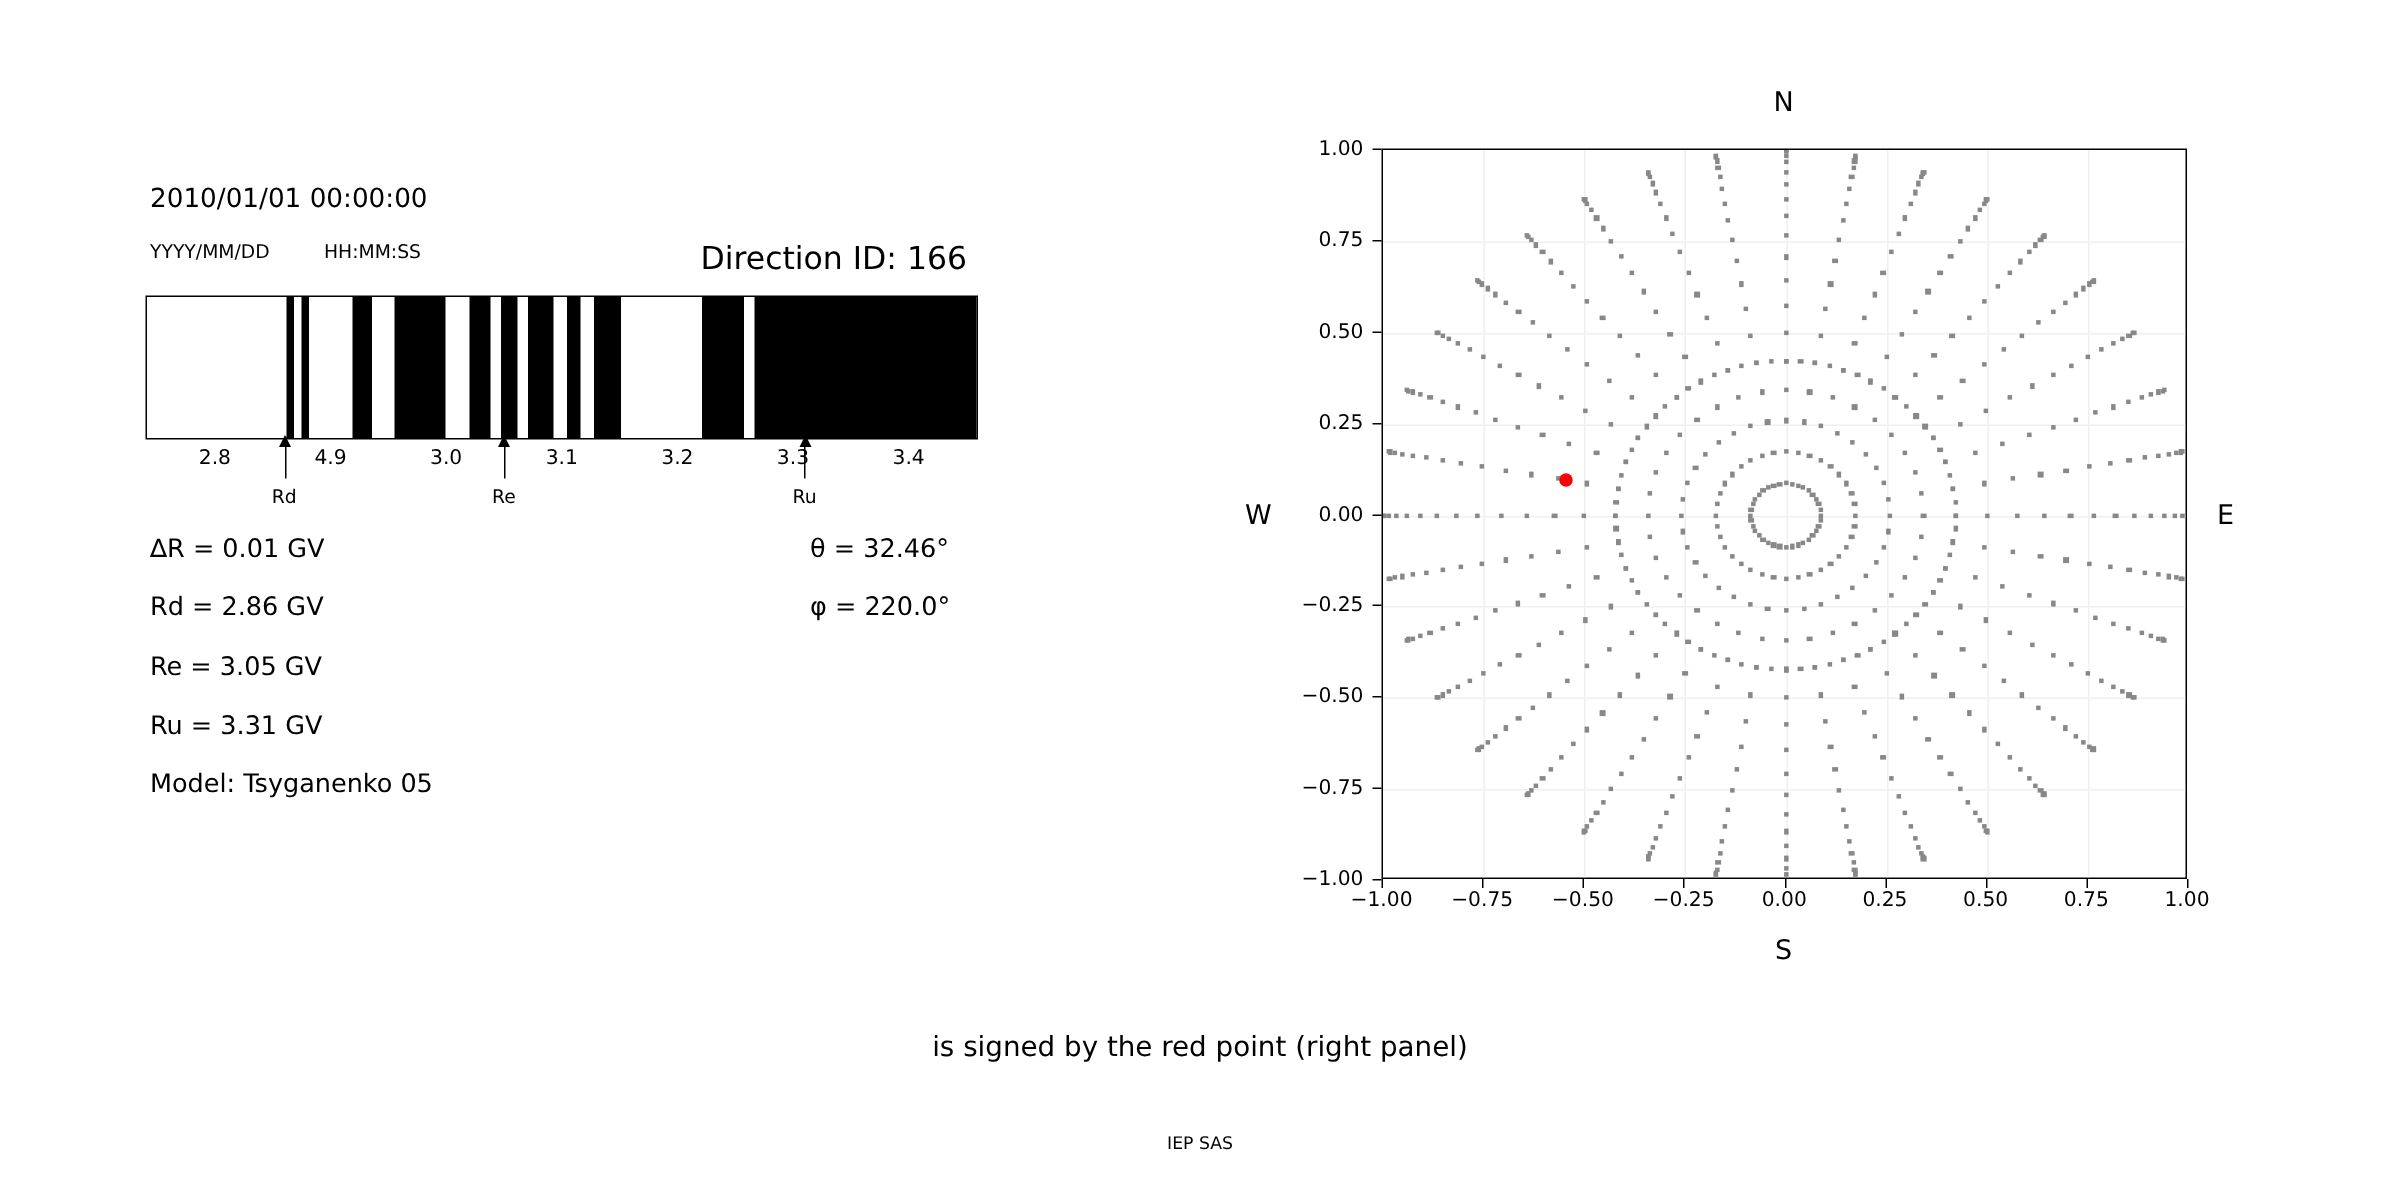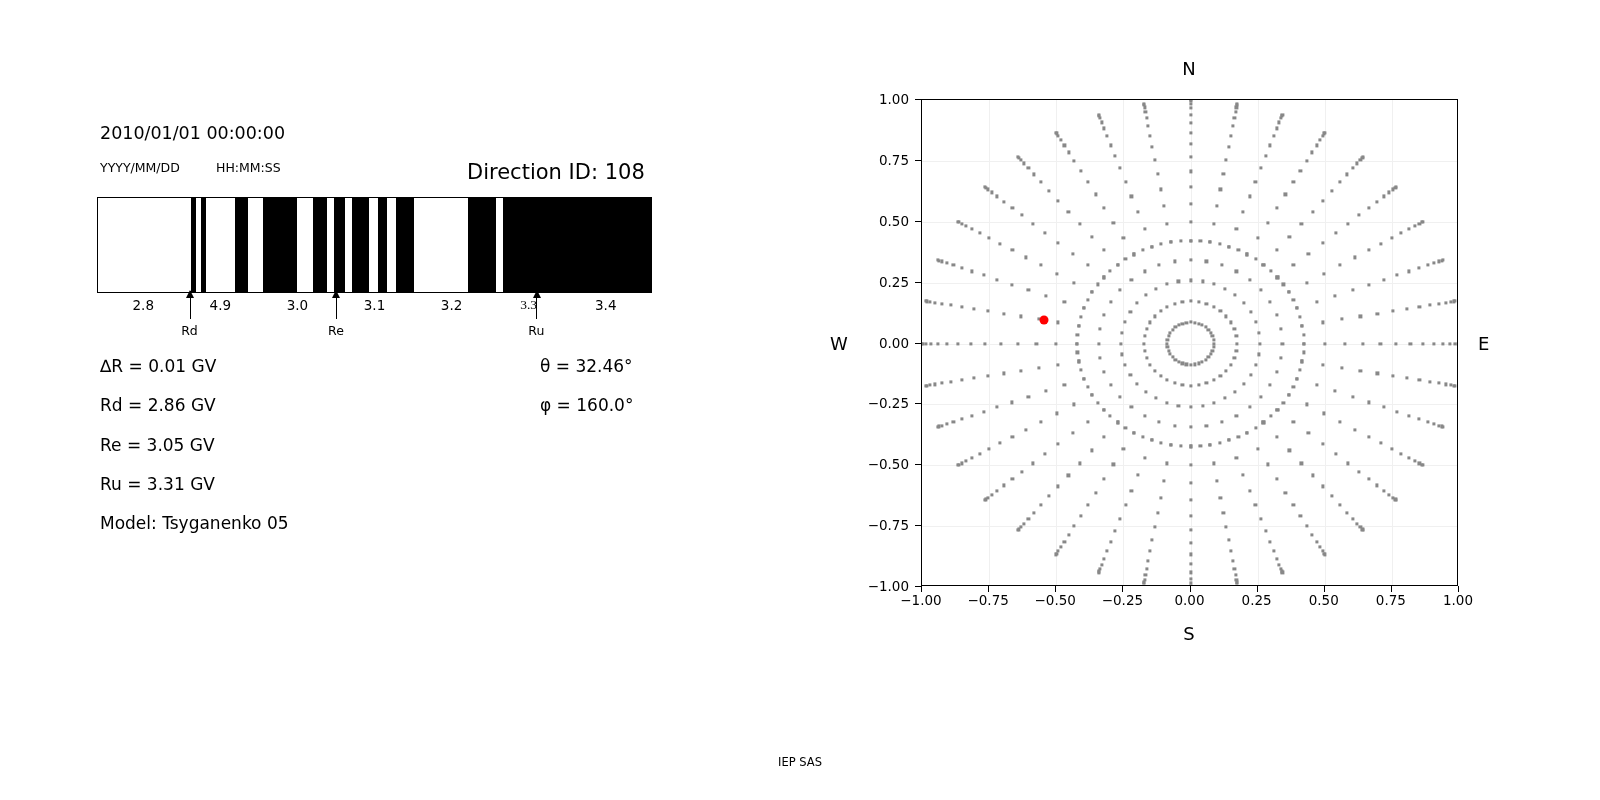--- a/index.html
+++ b/index.html
@@ -190,21 +190,21 @@
 
 <div id="left-panel">
 
 
   <div class="txt" id="datetime-value">2010/01/01 00:00:00</div>
 
   <div class="txt" id="fmt-date">YYYY/MM/DD</div>
 
   <div class="txt" id="fmt-time">HH:MM:SS</div>
 
-  <div class="txt" id="direction-id">Direction ID: 108</div>
+  <div class="txt" id="direction-id">Direction ID: 166</div>
 
   <div id="penumbra-wrap">
     <div id="penumbra-bar">
         <div class="pen-band" style="left: 92.8854px; width: 4.625px;"></div>
         <div class="pen-band" style="left: 102.521px; width: 5.39583px;"></div>
         <div class="pen-band" style="left: 136.823px; width: 13.4896px;"></div>
         <div class="pen-band" style="left: 165.344px; width: 33.9167px;"></div>
         <div class="pen-band" style="left: 215.448px; width: 13.875px;"></div>
         <div class="pen-band" style="left: 236.26px; width: 10.4062px;"></div>
         <div class="pen-band" style="left: 253.604px; width: 16.9583px;"></div>
@@ -214,38 +214,38 @@
         <div class="pen-band" style="left: 404.688px; width: 150.312px;"></div>
       </div>
   </div>
 
   <div id="penumbra-axis">
       <div class="pen-tick-label" style="left: 46.25px;">2.8</div>
       <div class="pen-tick-label" style="left: 123.333px;">4.9</div>
       <div class="pen-tick-label" style="left: 200.417px;">3.0</div>
       <div class="pen-tick-label" style="left: 277.5px;">3.1</div>
       <div class="pen-tick-label" style="left: 354.583px;">3.2</div>
-      <div class="pen-tick-label" style="left: 431.667px; font-family: Liberation Serif, serif;">3.3</div>
+      <div class="pen-tick-label" style="left: 431.667px;">3.3</div>
       <div class="pen-tick-label" style="left: 508.75px;">3.4</div>
       <div class="pen-arrow" style="left: 92.5px;"></div>
       <div class="pen-arrow-label" style="left: 92.5px;">Rd</div>
       <div class="pen-arrow" style="left: 238.958px;"></div>
       <div class="pen-arrow-label" style="left: 238.958px;">Re</div>
       <div class="pen-arrow" style="left: 439.375px;"></div>
       <div class="pen-arrow-label" style="left: 439.375px;">Ru</div>
     </div>
 
   <div class="txt val-left" id="val-dR">∆R = 0.01 GV</div>
   <div class="txt val-left" id="val-Rd">Rd = 2.86 GV</div>
   <div class="txt val-left" id="val-Re">Re = 3.05 GV</div>
   <div class="txt val-left" id="val-Ru">Ru = 3.31 GV</div>
   <div class="txt val-left" id="val-model">Model: Tsyganenko 05</div>
 
   <div class="txt val-right" id="val-theta">θ = 32.46°</div>
-  <div class="txt val-right" id="val-phi">φ = 160.0°</div>
+  <div class="txt val-right" id="val-phi">φ = 220.0°</div>
 </div>
 
 <div id="right-panel">
   <div id="label-N">N</div>
   <div id="label-S">S</div>
   <div id="label-W">W</div>
   <div id="label-E">E</div>
 
   <div id="plot-frame">
       <div class="gridline-v" style="left: 67.125px;"></div>
@@ -1018,14 +1018,15 @@
       <div class="xtick" style="left: 493.75px;">0.50</div>
       <div class="xtick-mark" style="left: 493.75px;"></div>
       <div class="xtick" style="left: 560.875px;">0.75</div>
       <div class="xtick-mark" style="left: 560.875px;"></div>
       <div class="xtick" style="left: 628px;">1.00</div>
       <div class="xtick-mark" style="left: 628px;"></div>
     </div>
 </div>
 
 <div id="caption">
+  <span id="caption-line2">is signed by the red point (right panel)</span>
 </div>
 <div id="footer">IEP SAS</div>
 
 </body></html>

